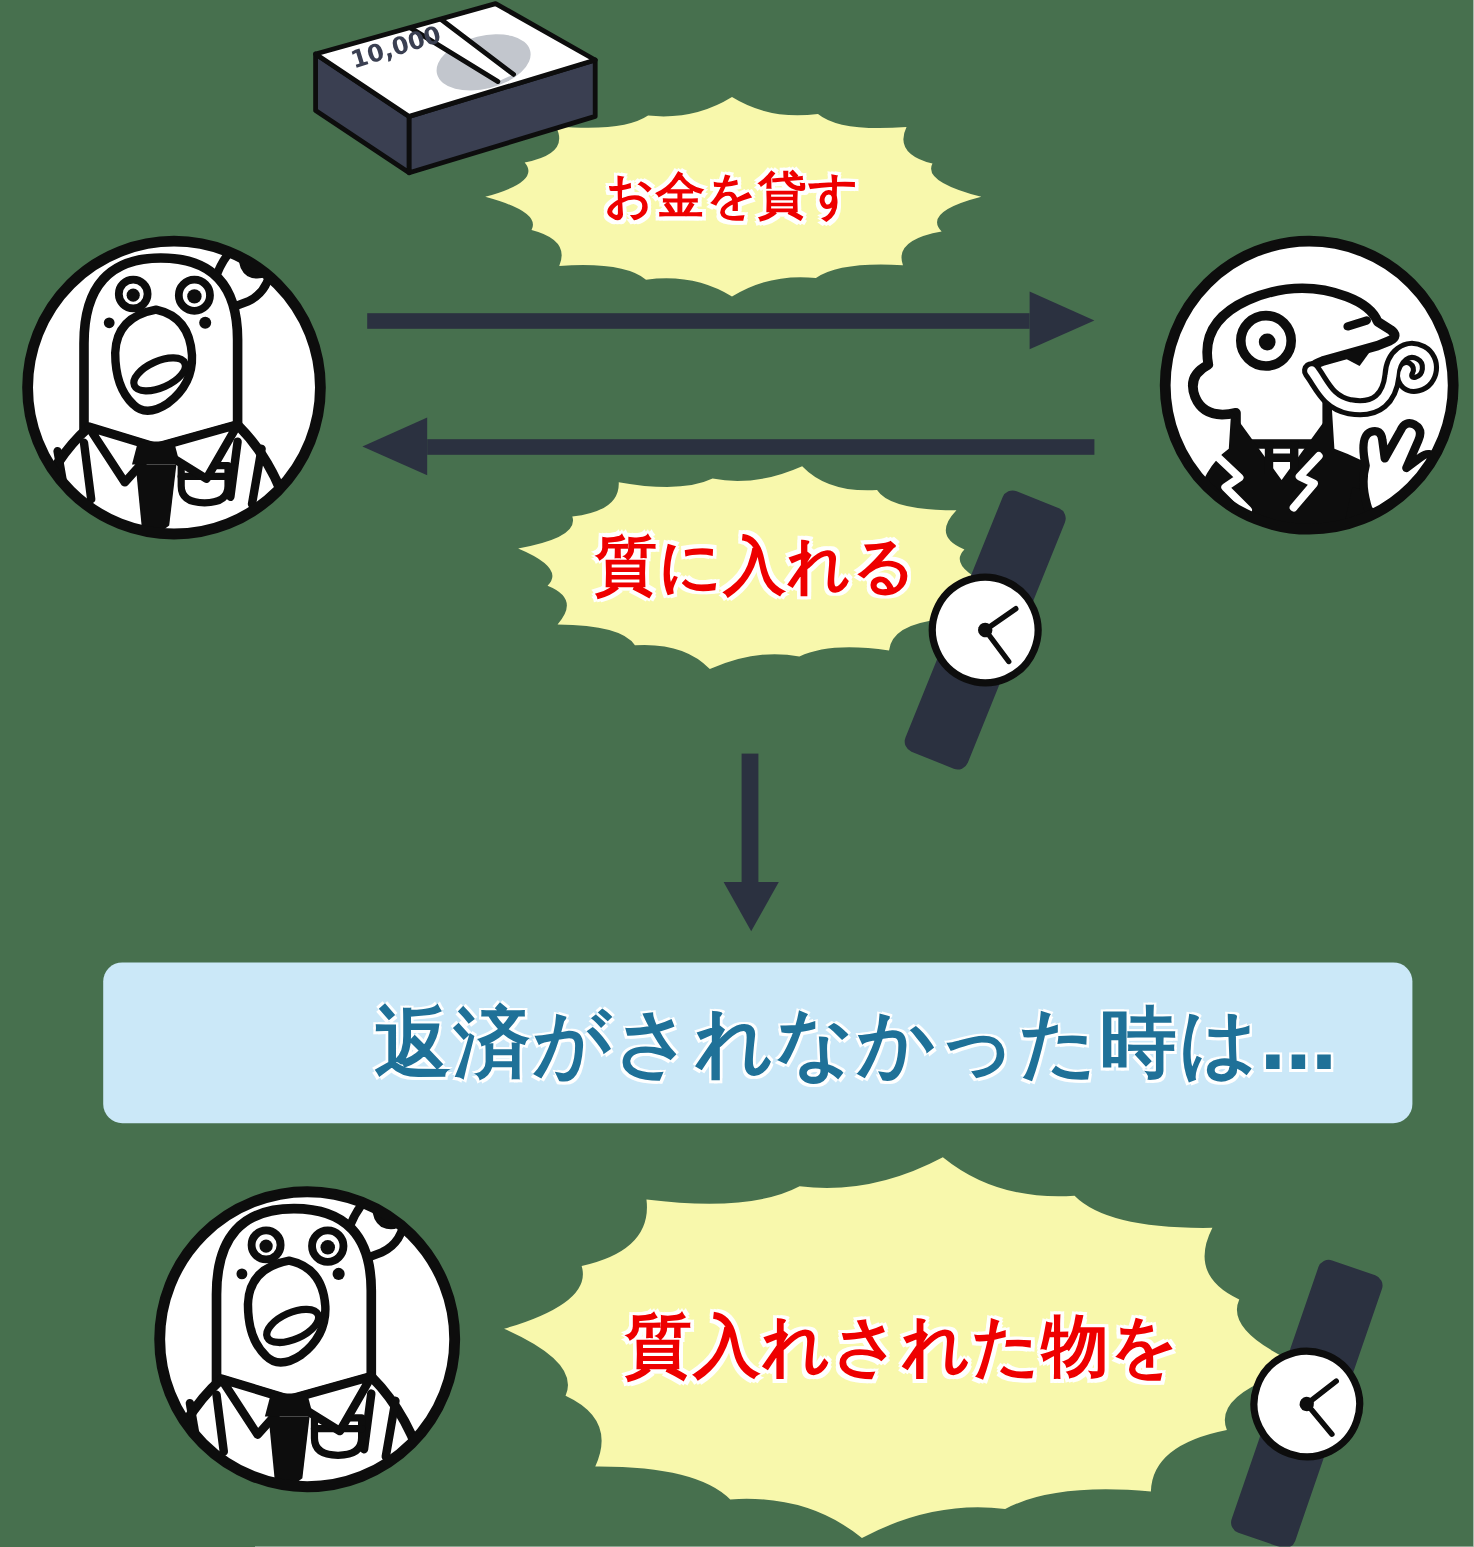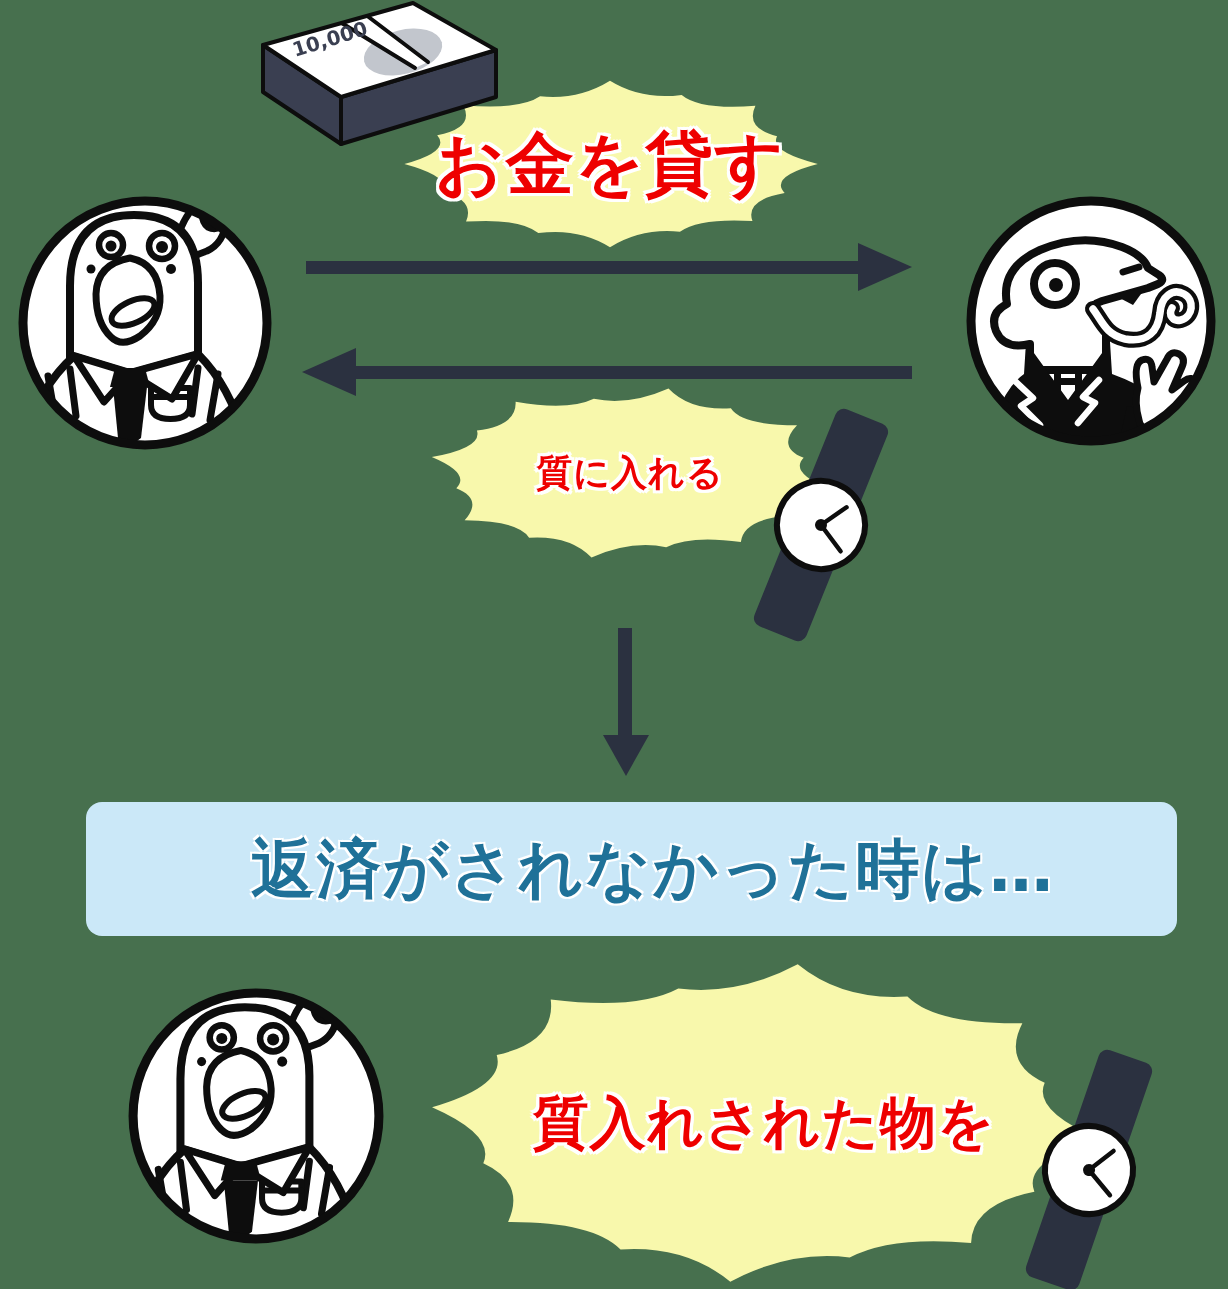--- a/index.html
+++ b/index.html
@@ -37,38 +37,38 @@
     border-bottom:24px solid transparent;border-left:54px solid var(--ink);}
   .head-left{position:absolute;width:0;height:0;border-top:24px solid transparent;
     border-bottom:24px solid transparent;border-right:54px solid var(--ink);}
   .head-down{position:absolute;width:0;height:0;border-left:23px solid transparent;
     border-right:23px solid transparent;border-top:41px solid var(--ink);}
 
   
   .banner{
     position:absolute;left:86px;top:802px;width:1091px;height:134px;
     background:var(--banner_bg);border-radius:16px;
-    display:flex;align-items:center;justify-content:flex-start;
+    display:flex;align-items:center;justify-content:center;
     padding-left:165px;box-sizing:border-box;
   }
   .banner span{
     color:var(--banner_text);font-weight:900;font-size:64px;letter-spacing:2px;
     text-shadow:-2px -2px 0 #fff,2px -2px 0 #fff,-2px 2px 0 #fff,2px 2px 0 #fff;
   }
 </style>
 </head>
 <body>
 
 <div class="stage">
 
   <div class="bubble" style="left:398px;top:78px;width:424px;height:172px">
     <svg class="burst" viewBox="0 0 200 120" preserveAspectRatio="none">
         <path d="M100.0 2.0 Q114.9 15.6 133.8 11.8 Q142.5 22.4 168.6 19.4 Q163.6 34.9 178.8 40.7 Q175.0 51.2 198.0 60.0 Q175.0 68.8 182.4 80.2 Q163.6 85.1 167.2 99.8 Q142.5 97.6 133.0 107.2 Q114.9 104.4 100.0 118.0 Q85.1 104.4 66.2 108.2 Q57.5 97.6 32.1 100.2 Q36.4 85.1 21.2 79.3 Q25.0 68.8 3.0 60.0 Q25.0 51.2 18.5 40.0 Q36.4 34.9 30.7 19.0 Q57.5 22.4 67.0 12.8 Q85.1 15.6 100.0 2.0 Z"></path>
       </svg>
-    <div class="btxt" style="font-size:68px">お金を貸す</div>
+    <div class="btxt" style="font-size:41px">お金を貸す</div>
   </div>
 
   <svg class="abs" style="left:253px;top:0;width:260px;height:150px" viewBox="0 0 260 150">
     <defs>
         <clipPath id="clipM">
           <polygon points="10,45 160,3 243,50 88,97"></polygon>
         </clipPath>
       </defs>
     <polygon class="money-side" points="10,45 88,97 88,144 10,92"></polygon>
     <polygon class="money-side" points="88,97 243,50 243,97 88,144"></polygon>
@@ -148,21 +148,21 @@
 
   <div>
     <div class="shaft" style="left:356px;top:366px;width:556px;height:13px"></div>
     <div class="head-left" style="left:302px;top:348px"></div>
   </div>
 
   <div class="bubble" style="left:422px;top:384px;width:416px;height:178px">
     <svg class="burst" viewBox="0 0 200 120" preserveAspectRatio="none">
         <path d="M118.5 3.0 Q128.8 18.1 148.5 16.4 Q153.7 27.8 180.3 27.8 Q170.4 42.4 183.5 49.8 Q176.4 59.7 196.2 71.0 Q170.8 77.0 174.5 89.0 Q154.4 91.8 153.3 106.6 Q129.7 101.7 117.4 110.0 Q100.5 105.2 81.5 117.0 Q71.2 101.9 51.5 103.6 Q46.3 92.2 20.5 91.9 Q29.6 77.6 16.5 70.2 Q23.6 60.3 4.7 49.2 Q29.2 43.0 26.4 31.3 Q45.6 28.2 45.0 12.0 Q70.3 18.3 82.6 10.0 Q99.5 14.8 118.5 3.0 Z"></path>
       </svg>
-    <div class="btxt" style="font-size:36px">質に入れる</div>
+    <div class="btxt" style="font-size:52px">質に入れる</div>
   </div>
 
   <svg class="abs" style="left:742px;top:420px;width:158px;height:210px" viewBox="0 0 158 210">
     <g transform="rotate(22 79 105)">
       <rect class="fill-ink" x="51" y="-12" width="56" height="234" rx="9"></rect>
       <circle class="la-f" stroke-width="6" cx="79" cy="105" r="44"></circle>
       <path class="la" stroke-width="4.5" d="M79,105 L96,79"></path>
       <path class="la" stroke-width="4.5" d="M79,105 L107,122"></path>
       <circle class="fill-black" cx="79" cy="105" r="6"></circle>
     </g>
@@ -203,21 +203,21 @@
       <path class="la-f" stroke-width="6" d="M139,198 L178,198 L178,215 Q178,229 158.5,229 Q139,229 139,215 Z"></path>
       <path class="la" stroke-width="6" d="M139,207 L178,207"></path>
       <path class="la-f" stroke-width="7" d="M62,166 L118,183 L92,212 Z"></path>
       <path class="la-f" stroke-width="7" d="M186,164 L118,183 L160,209 Z"></path>
       <path class="fill-black" d="M103,178 L133,178 L138,197 L98,197 Z"></path>
       <path class="fill-black" d="M101,197 L135,197 L129,248 L117,257 L106,248 Z"></path>
     </g>
     <circle class="la" stroke-width="9" cx="133" cy="133" r="122"></circle>
   </svg>
 
-  <div class="bubble" style="left:420px;top:958px;width:688px;height:330px">
+  <div class="bubble" style="left:408px;top:958px;width:688px;height:330px">
     <svg class="burst" viewBox="0 0 200 120" preserveAspectRatio="none">
         <path d="M109.8 2.3 Q122.9 15.6 141.7 14.0 Q149.8 24.2 175.1 23.7 Q169.2 38.2 181.6 45.4 Q178.0 55.5 197.5 65.8 Q175.0 73.6 178.6 85.0 Q160.5 89.5 160.2 103.6 Q136.8 101.0 124.9 108.9 Q107.5 106.2 90.2 117.7 Q77.1 104.4 58.3 106.0 Q50.2 95.8 25.6 96.0 Q30.8 81.8 18.4 74.6 Q22.0 64.5 3.5 54.3 Q25.0 46.4 22.3 35.3 Q39.5 30.5 38.0 15.1 Q63.2 19.0 75.1 11.1 Q92.5 13.8 109.8 2.3 Z"></path>
       </svg>
     <div class="btxt" style="font-size:56px">
       <div>質入れされた物を</div>
     </div>
   </div>
 
   <svg class="abs" style="left:1008px;top:1062px;width:162px;height:216px" viewBox="0 0 162 216">
     <g transform="rotate(19 81 108)">

